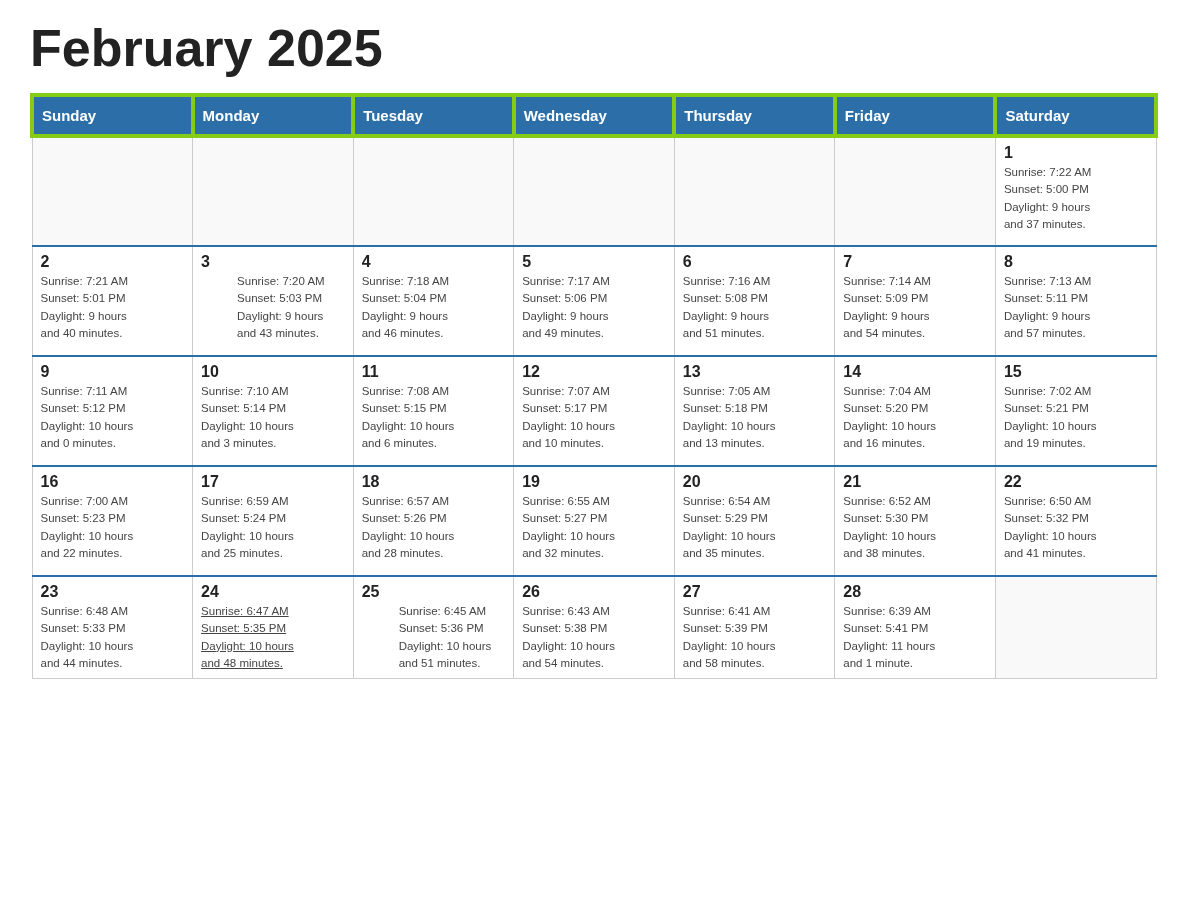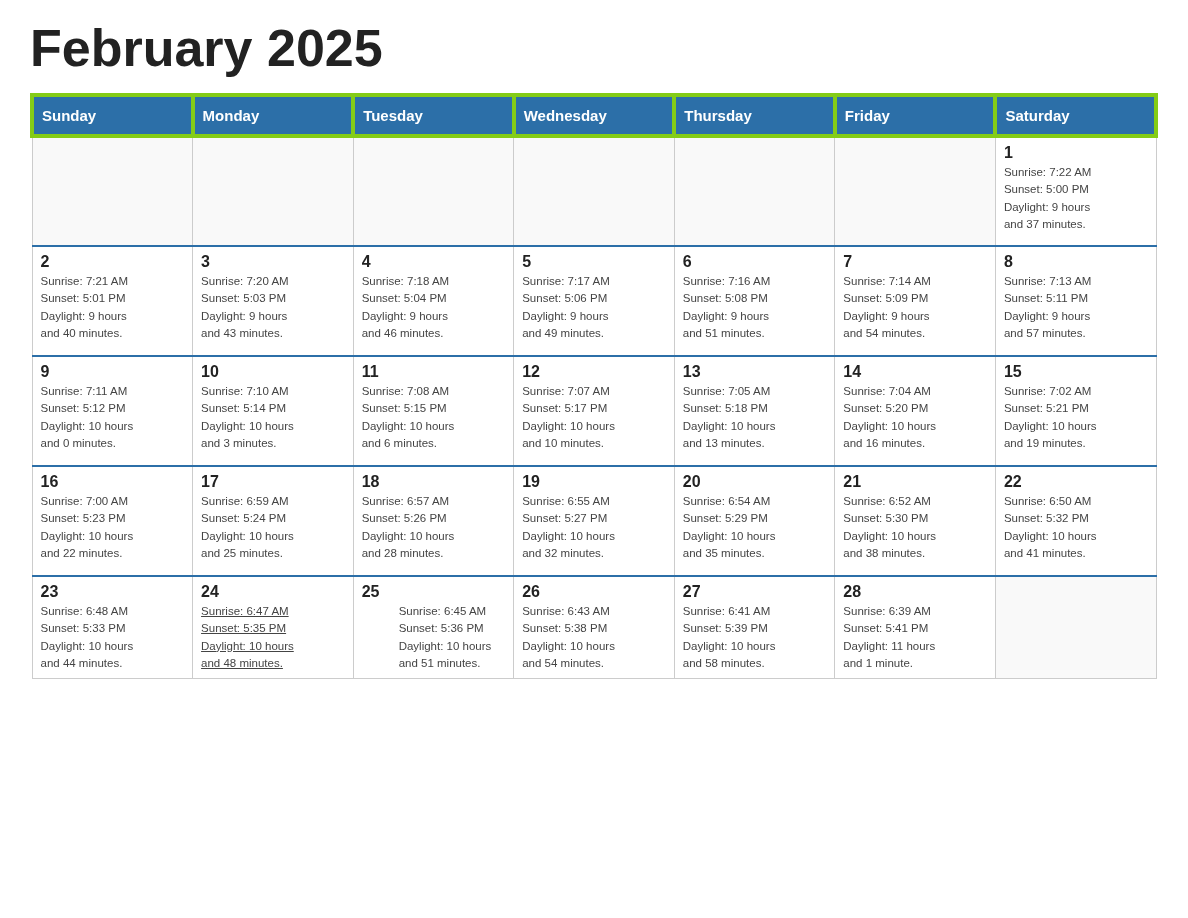--- a/index.html
+++ b/index.html
@@ -140,21 +140,21 @@
       <tr class="week-row">
         <td>
           <div class="day-number">2</div>
           <div class="day-info" style="white-space: pre-line;">Sunrise: 7:21 AM
 Sunset: 5:01 PM
 Daylight: 9 hours
 and 40 minutes.</div>
         </td>
         <td>
           <div class="day-number">3</div>
-          <div class="day-info" style="white-space: pre-line;">Sunrise: 7:20 AM
+          <div class="day-info" style="white-space: pre-line; margin-left: 36px;">Sunrise: 7:20 AM
 Sunset: 5:03 PM
 Daylight: 9 hours
 and 43 minutes.</div>
         </td>
         <td>
           <div class="day-number">4</div>
           <div class="day-info" style="white-space: pre-line;">Sunrise: 7:18 AM
 Sunset: 5:04 PM
 Daylight: 9 hours
 and 46 minutes.</div>

